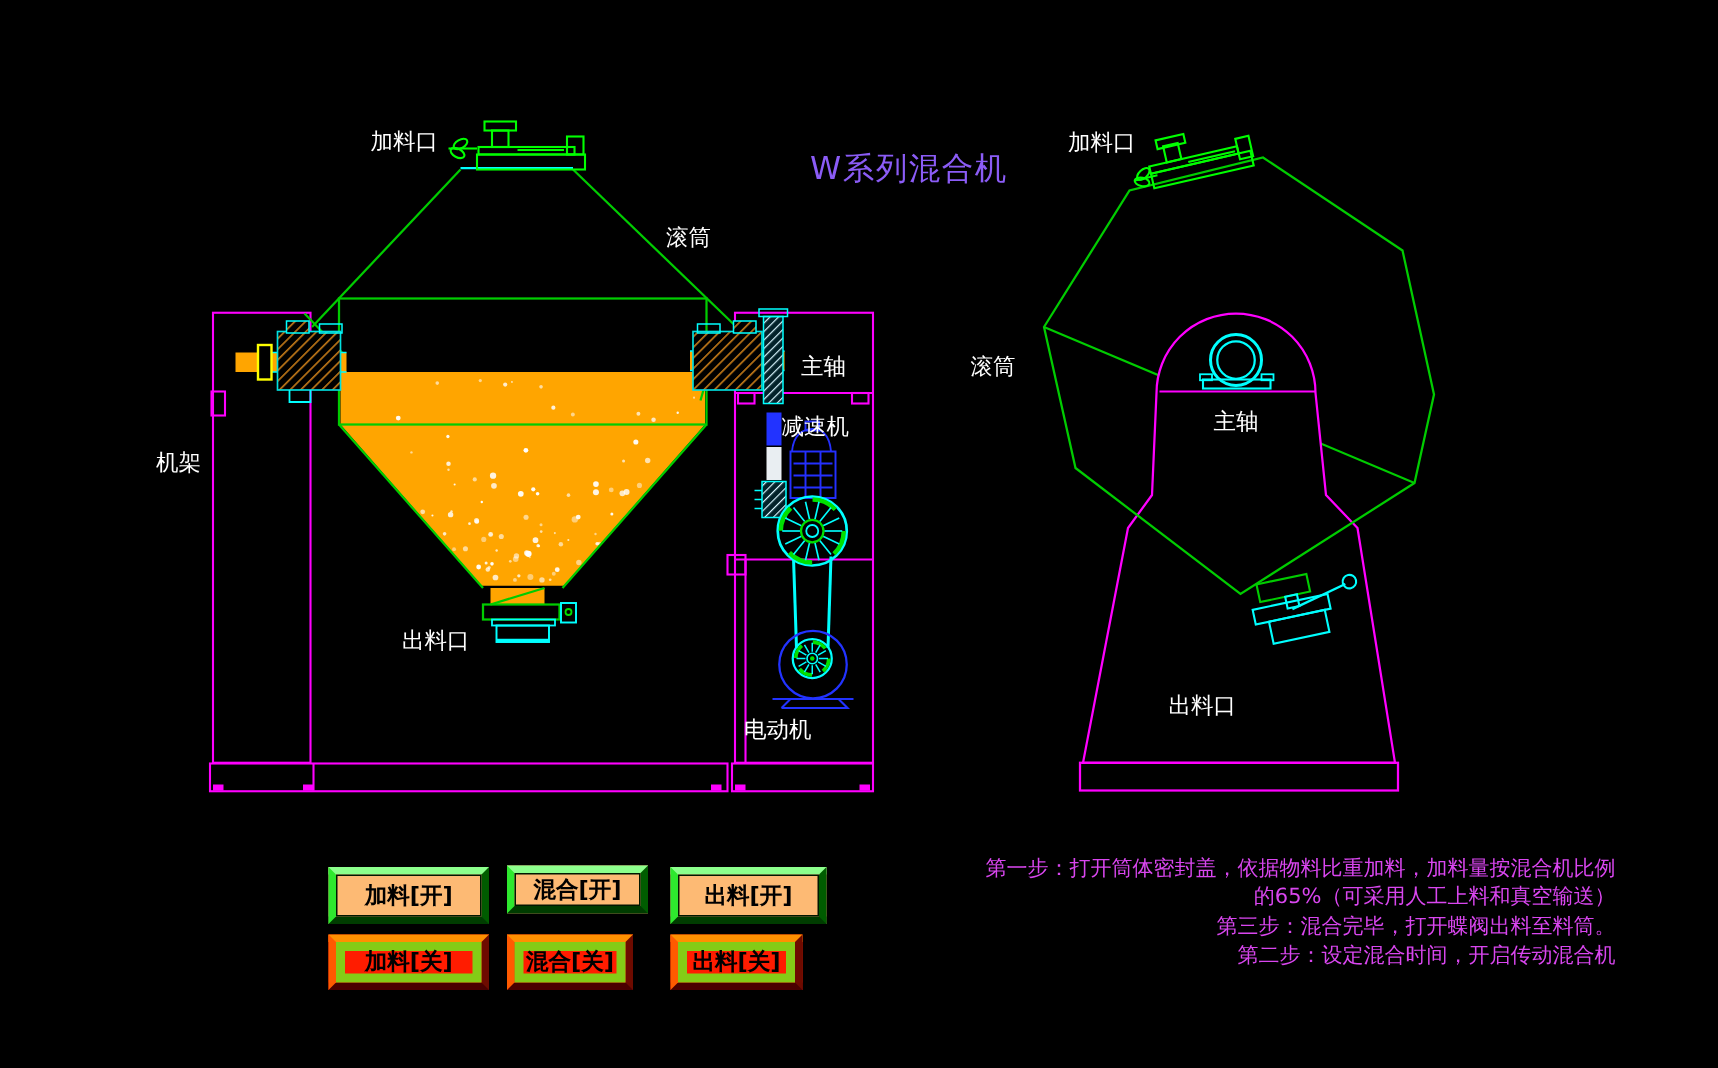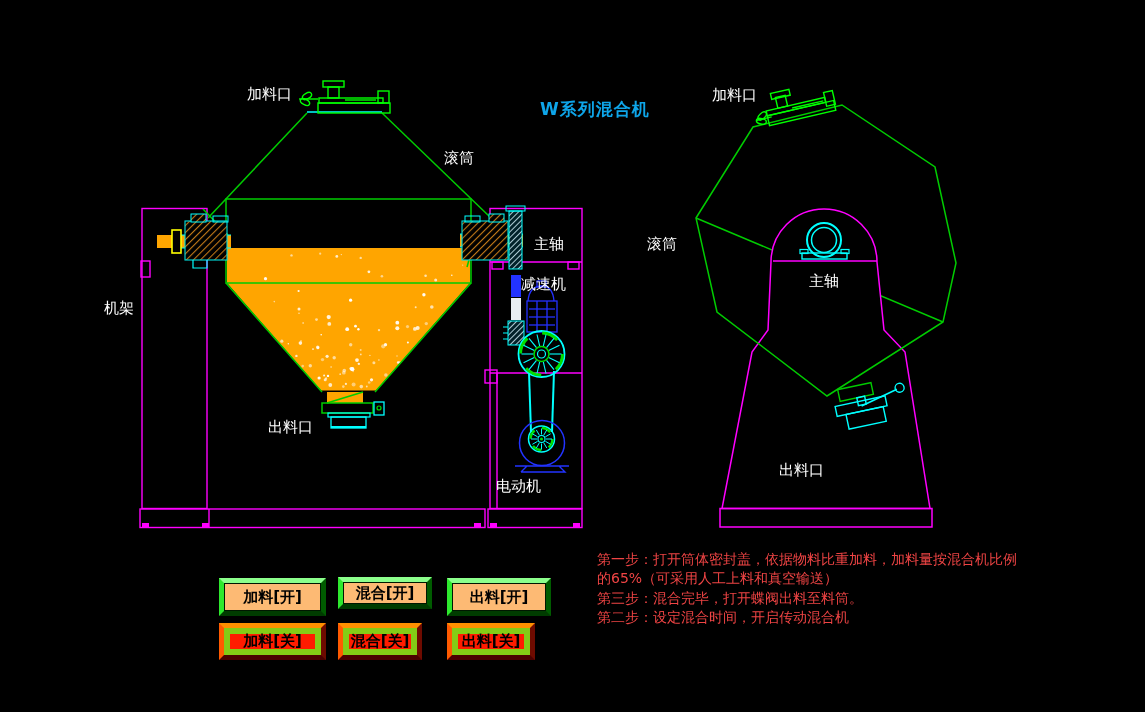--- a/index.html
+++ b/index.html
@@ -1,24 +1,24 @@
 <!DOCTYPE html>
 <html><head>
 <meta charset="utf-8">
 <style>
   html,body{margin:0;padding:0;background:#000;}
   .stage{position:relative;width:1145px;height:712px;background:#000;overflow:hidden;
          font-family:"DejaVu Sans",sans-serif;}
   .stage svg{position:absolute;left:0;top:0;}
   .label{position:absolute;color:#fff;font-size:15px;line-height:17px;white-space:nowrap;
          font-family:"DejaVu Sans",sans-serif;margin-top:11px;}
-  .title{position:absolute;left:540px;top:98px;color:#0ea5e9;font-size:17px;font-weight:bold;
+  .title{position:absolute;left:540px;top:98px;color:#8b5cf6;font-size:21px;font-weight:normal;
          letter-spacing:1px;white-space:nowrap;}
-  .instructions{position:absolute;left:597px;top:550px;width:480px;color:#ef4444;
-                font-size:14px;line-height:19.3px;}
+  .instructions{position:absolute;left:597px;top:570px;width:480px;color:#d946ef;
+                font-size:14px;line-height:19.3px;text-align:right;}
   .btn{position:absolute;box-sizing:border-box;border-style:solid;border-width:5px;
        padding:0;display:flex;cursor:default;}
   .btn .face{flex:1;align-self:stretch;display:flex;align-items:center;justify-content:center;
              font-size:15px;font-weight:bold;color:#000;font-family:"DejaVu Sans",sans-serif;}
   .btn.on{background:#fdba74;border-color:#8cff8c #005c00 #003c00 #2ee82e;}
   .btn.on .face{border:1px solid #001700;}
   .btn.off{background:#ff1c00;border-color:#ff9000 #6e0b00 #4a0000 #ff5a00;}
   .btn.off .face{border:6px solid #84cc16;}
 </style>
 </head>

